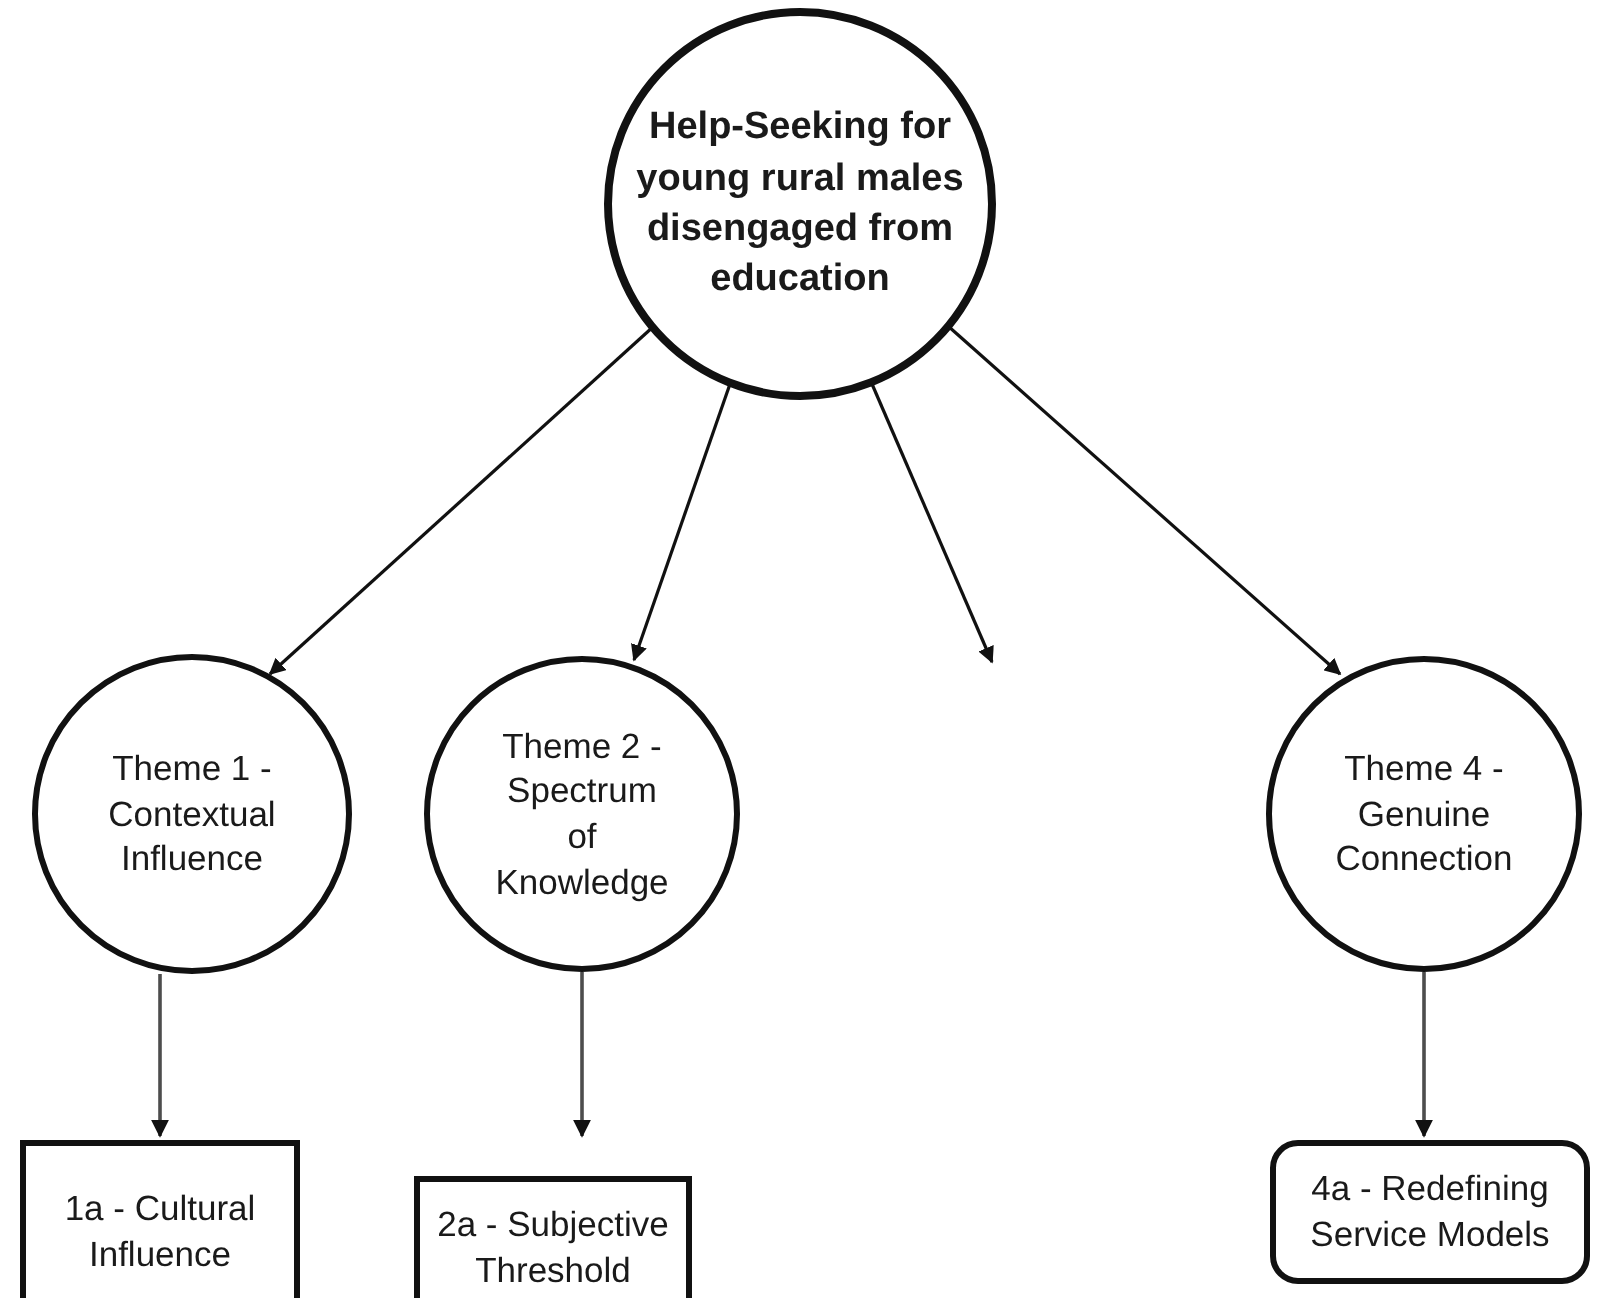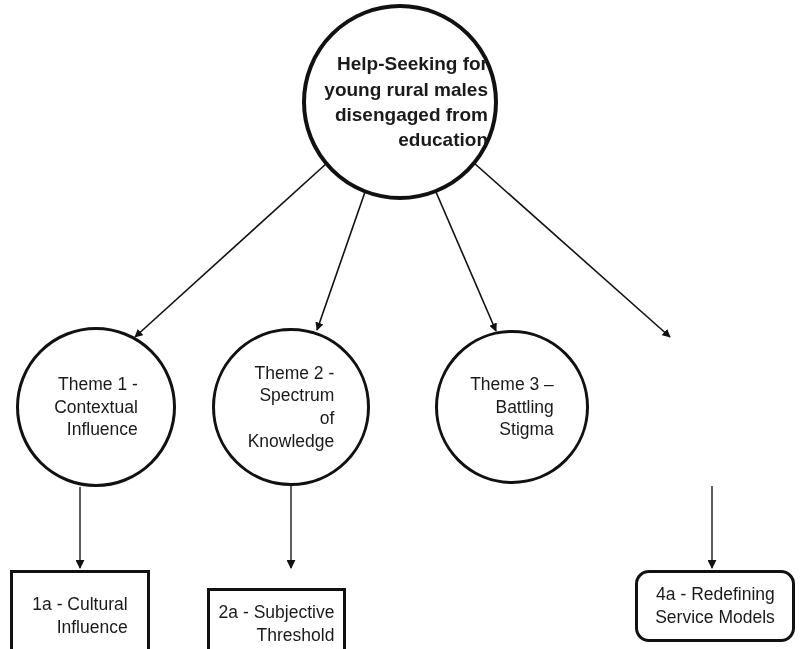--- a/index.html
+++ b/index.html
@@ -26,21 +26,21 @@
     width: 800px;
     height: 649px;
     pointer-events: none;
   }
   .node {
     position: absolute;
     box-sizing: border-box;
     display: flex;
     align-items: center;
     justify-content: center;
-    text-align: right;
+    text-align: center;
     background: #ffffff;
     color: #1a1a1a;
   }
   .node-circle {
     border: 3px solid #111111;
     border-radius: 50%;
   }
   .node-root {
     border-width: 4px;
   }
@@ -108,26 +108,26 @@
 Influence</span>
   </div>
 
   <div class="node node-circle" style="left:212px; top:328px; width:158px; height:158px;">
     <span class="node-label theme-label">Theme 2 -
 Spectrum
 of
 Knowledge</span>
   </div>
 
-  <div class="node node-circle" style="left:435px; top:330px; width:154px; height:154px;">
-    <span class="node-label theme-label">Theme 3 –
-Battling
-Stigma</span>
+
+  <div class="node node-circle" style="left:633px; top:328px; width:158px; height:158px;">
+    <span class="node-label theme-label">Theme 4 -
+Genuine
+Connection</span>
   </div>
-
 
   <div class="node node-box" style="left:10px; top:570px; width:140px; height:92px;">
     <span class="node-label sub-label">1a - Cultural
 Influence</span>
   </div>
 
   <div class="node node-box" style="left:207px; top:588px; width:139px; height:72px;">
     <span class="node-label sub-label">2a - Subjective
 Threshold</span>
   </div>

